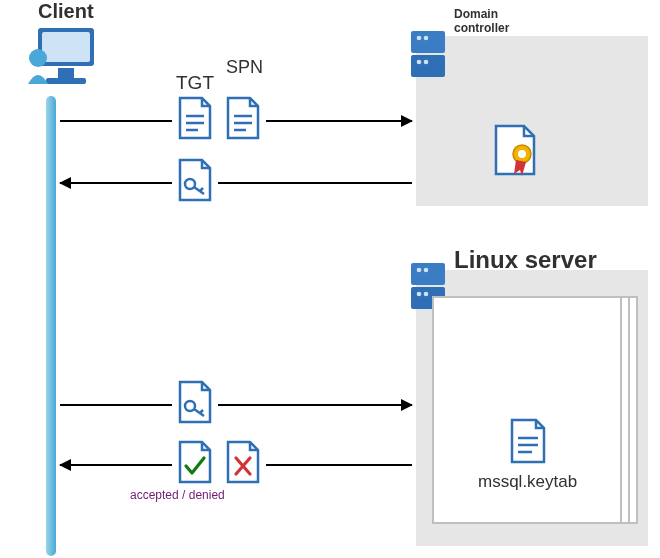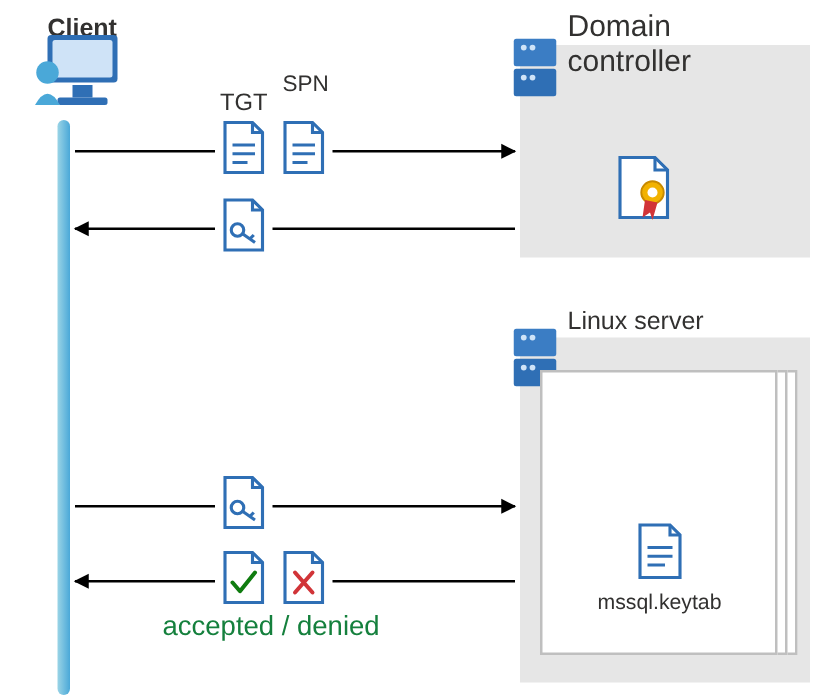--- a/index.html
+++ b/index.html
@@ -9,43 +9,43 @@
     width: 660px;
     height: 558px;
     font-family: "Segoe UI", Arial, sans-serif;
     background: #fff;
     position: relative;
     color: #323130;
   }
   .stage { position: relative; width: 660px; height: 558px; }
 
   
-  .client-label { position: absolute; left: 38px; top: 0px; font-weight: 700; font-size: 20px; margin-top: 12px; }
+  .client-label { position: absolute; left: 38px; top: 0px; font-weight: 700; font-size: 20px; }
   .client-monitor { position: absolute; left: 28px; top: 24px; }
   .timeline { position: absolute; left: 46px; top: 96px; width: 10px; height: 460px;
               background: linear-gradient(to right, #9ad4e6 0%, #4aa8d8 100%);
               border-radius: 5px; }
 
   
   .dc-panel { position: absolute; left: 416px; top: 36px; width: 232px; height: 170px; background: #e6e6e6; }
-  .dc-label { position: absolute; left: 454px; top: 8px; font-weight: 400; font-size: 24px; line-height: 1.15; }
+  .dc-label { position: absolute; left: 454px; top: 8px; font-weight: 700; font-size: 12px; line-height: 1.15; }
   .server-top { position: absolute; left: 410px; width: 38px; }
 
   
   .ls-panel { position: absolute; left: 416px; top: 270px; width: 232px; height: 276px; background: #e6e6e6; }
-  .ls-label { position: absolute; left: 454px; top: 246px; font-weight: 400; font-size: 20px; }
+  .ls-label { position: absolute; left: 454px; top: 246px; font-weight: 700; font-size: 24px; }
   .stack { position: absolute; }
   .stack .sheet { position: absolute; width: 190px; height: 228px; background: #fff; border: 2px solid #bfbfbf; }
   .container-label { position: absolute; font-weight: 700; font-size: 19px; }
   .keytab-label { position: absolute; font-size: 17px; }
 
   
   .tgt-label { position: absolute; left: 176px; top: 72px; font-size: 19px; }
   .spn-label { position: absolute; left: 226px; top: 57px; font-size: 18px; }
-  .acc-den { position: absolute; left: 130px; top: 488px; font-size: 22px; color: #15803d; }
+  .acc-den { position: absolute; left: 130px; top: 488px; font-size: 12px; color: #701a75; }
 
   
   .arrow { position: absolute; height: 2px; background: #000; }
   .arrow .head-r { position: absolute; right: -1px; top: -5px; width: 0; height: 0;
                    border-left: 12px solid #000; border-top: 6px solid transparent; border-bottom: 6px solid transparent; }
   .arrow .head-l { position: absolute; left: -1px; top: -5px; width: 0; height: 0;
                    border-right: 12px solid #000; border-top: 6px solid transparent; border-bottom: 6px solid transparent; }
 
   
   .doc { position: absolute; }

